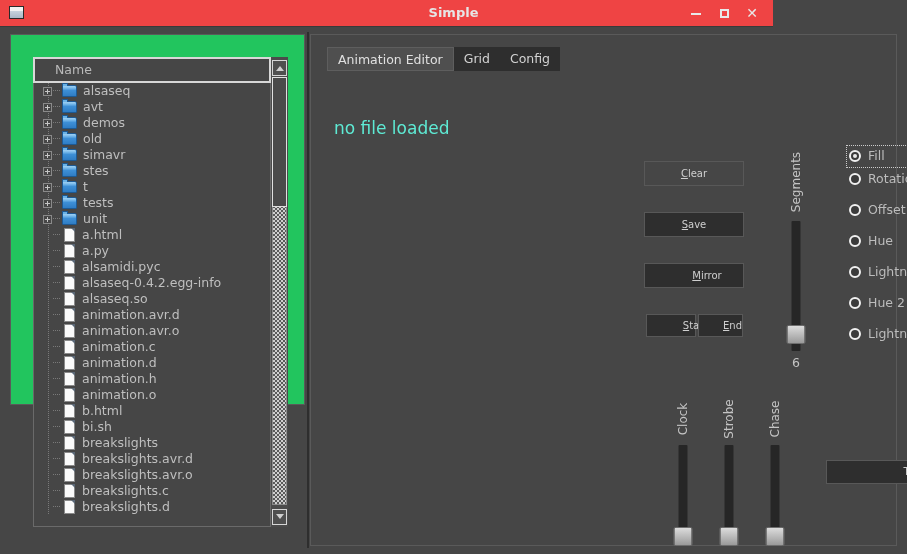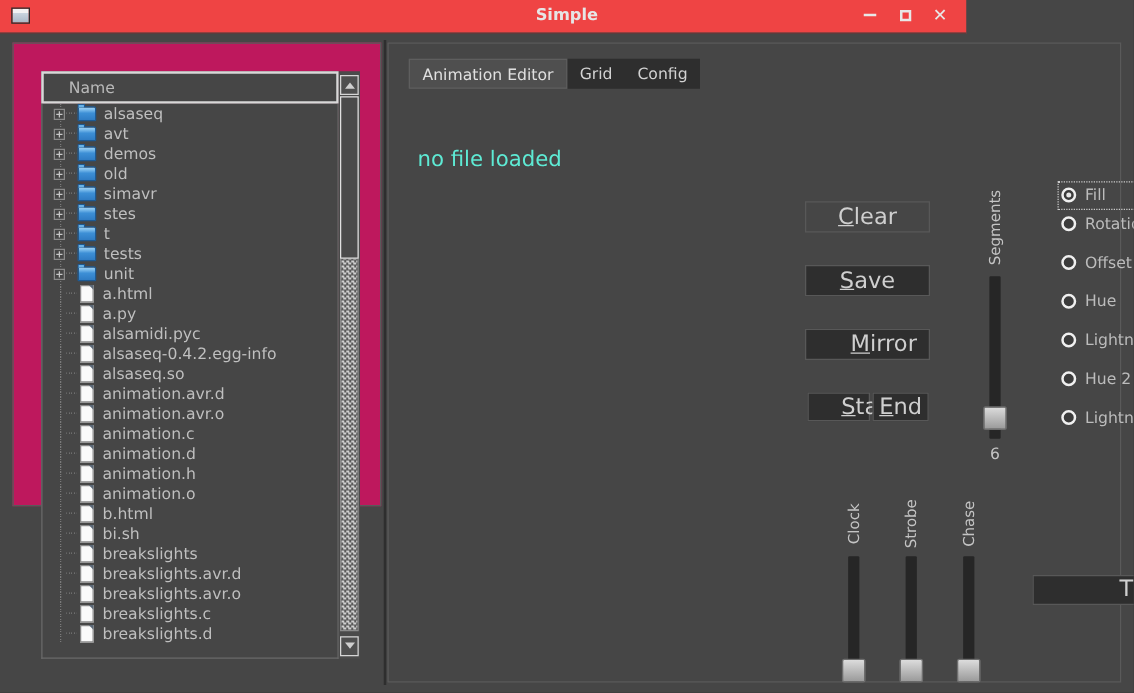--- a/index.html
+++ b/index.html
@@ -82,21 +82,21 @@
     position: absolute;
     left: 0; top: 26px;
     width: 907px; height: 528px;
   }
   #left-pane {
     position: absolute;
     left: 10px; top: 8px;
     width: 295px; height: 371px;
     border: 1px solid #5a5a5a;
     box-sizing: border-box;
-    background: #be185d;
+    background: #22c55e;
   }
   #splitter {
     position: absolute;
     left: 307px; top: 6px;
     width: 2px; height: 516px;
     background: #2e2e2e;
   }
   #right-pane {
     position: absolute;
     left: 310px; top: 8px;
@@ -293,36 +293,36 @@
     font-size: 17px;
   }
 
   
   .btn {
     position: absolute;
     background: #2e2e2e;
     border: 1px solid #585858;
     box-sizing: border-box;
     color: #cfcfcf;
-    font-size: 18px;
+    font-size: 10px;
     text-align: center;
     cursor: pointer;
     line-height: 1;
     display: flex;
     align-items: center;
     justify-content: center;
   }
   .btn.flat { background: #464646; }
   .mn { text-decoration: underline; }
 
   #btn-clear  { left: 333px; top: 126px; width: 100px; height: 25px; }
   #btn-save   { left: 333px; top: 177px; width: 100px; height: 25px; }
   #btn-mirror { left: 333px; top: 228px; width: 100px; height: 25px; padding-left: 26px; }
   #btn-start  { left: 335px; top: 279px; width:  45px; height: 23px; padding-left: 48px; }
-  #btn-end    { left: 387px; top: 279px; width:  45px; height: 23px; }
+  #btn-end    { left: 387px; top: 279px; width:  45px; height: 23px; justify-content: flex-end; }
   #btn-tick   { left: 515px; top: 425px; width: 175px; height: 24px; }
 
   
   .slider { position: absolute; }
   .slider .vlabel {
     position: absolute;
     left: 50%;
     transform: translateX(-50%) rotate(-90deg);
     transform-origin: center center;
     white-space: nowrap;

